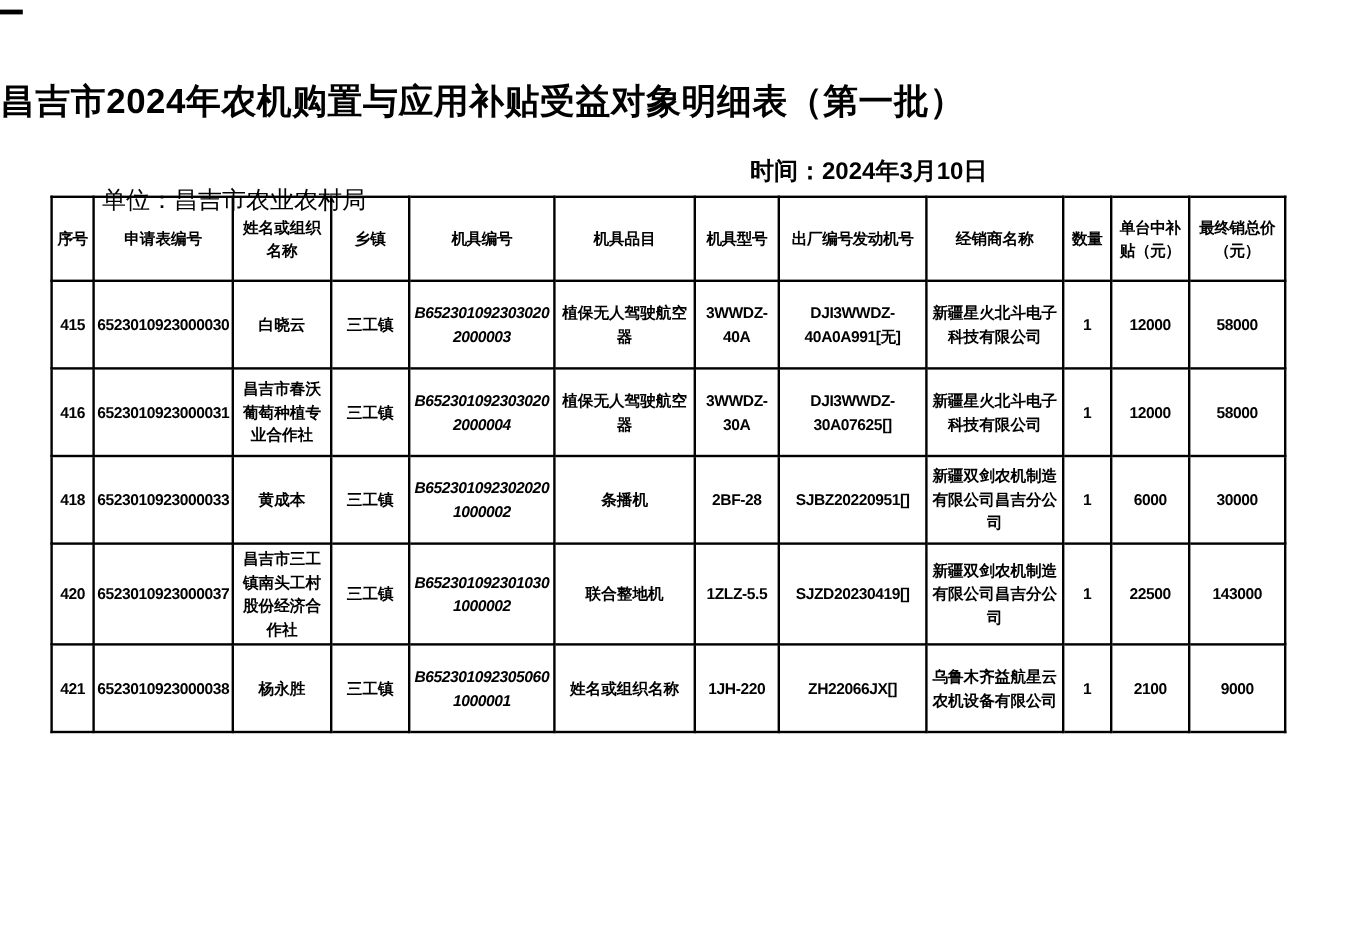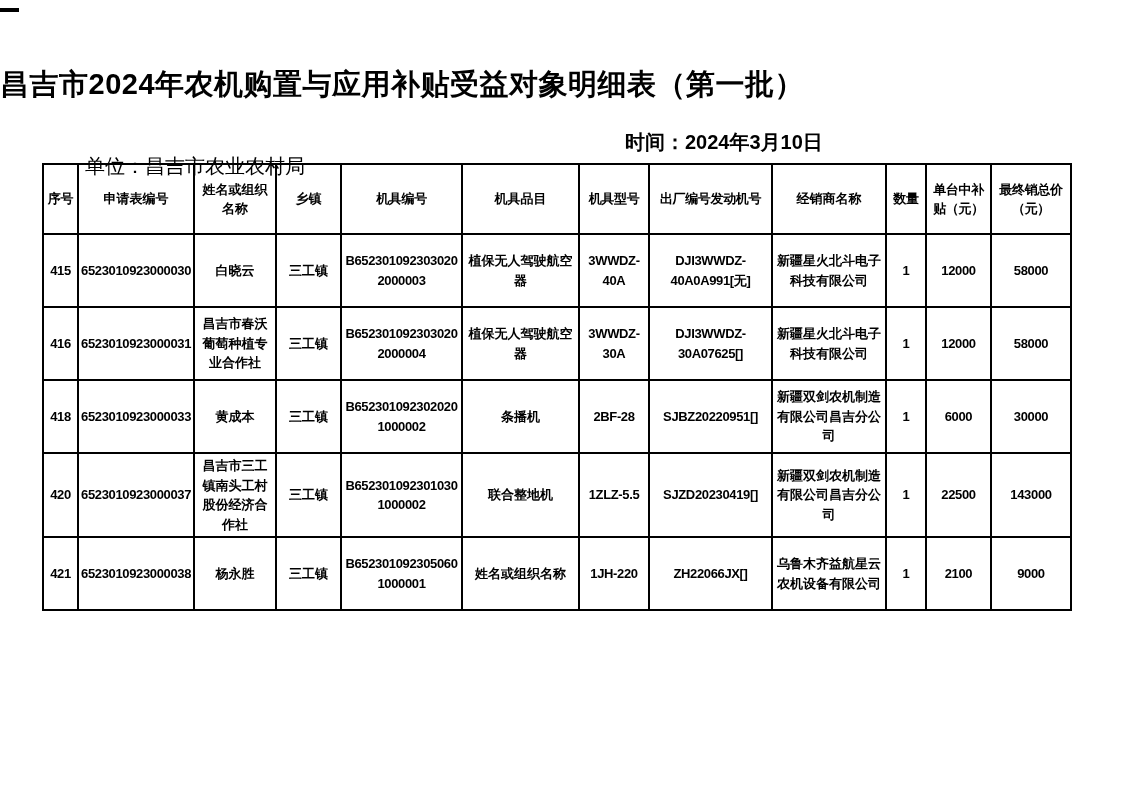--- a/index.html
+++ b/index.html
@@ -74,21 +74,21 @@
     vertical-align: middle;
     font-weight: bold;
     font-size: 13px;
     line-height: 1.5;
     padding: 2px;
     overflow: hidden;
   }
   table.subsidy-table thead tr { height: 70px; margin-top: 28px; }
   table.subsidy-table tbody tr { height: 73px; }
   td.num, th.num { letter-spacing: -0.35px; }
-  td.breakall { word-break: break-all; }
+  td.breakall { word-break: break-all; font-style: italic; }
   td.padwide { padding: 2px 16px; }
 </style>
 </head>
 <body>
 
 <div class="scan-artifact"></div>
 
 <h1 class="doc-title">昌吉市2024年农机购置与应用补贴受益对象明细表（第一批）</h1>
 
 <div class="meta-row">

